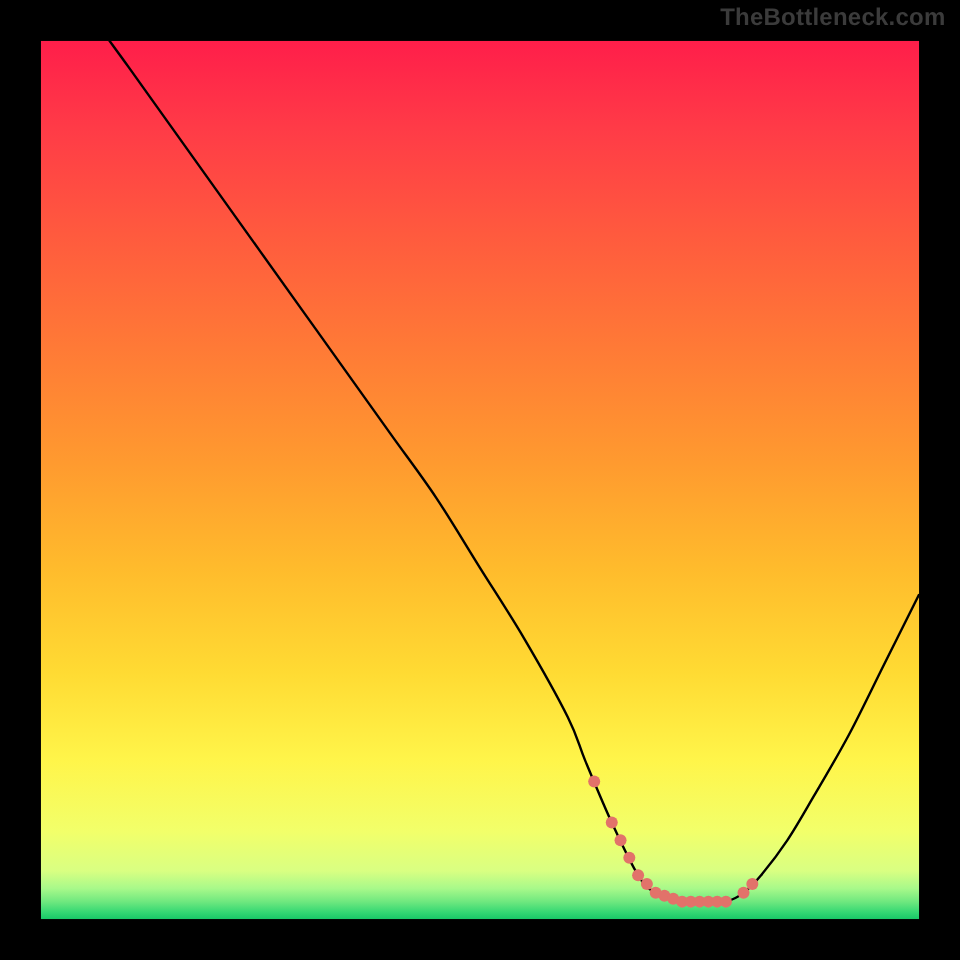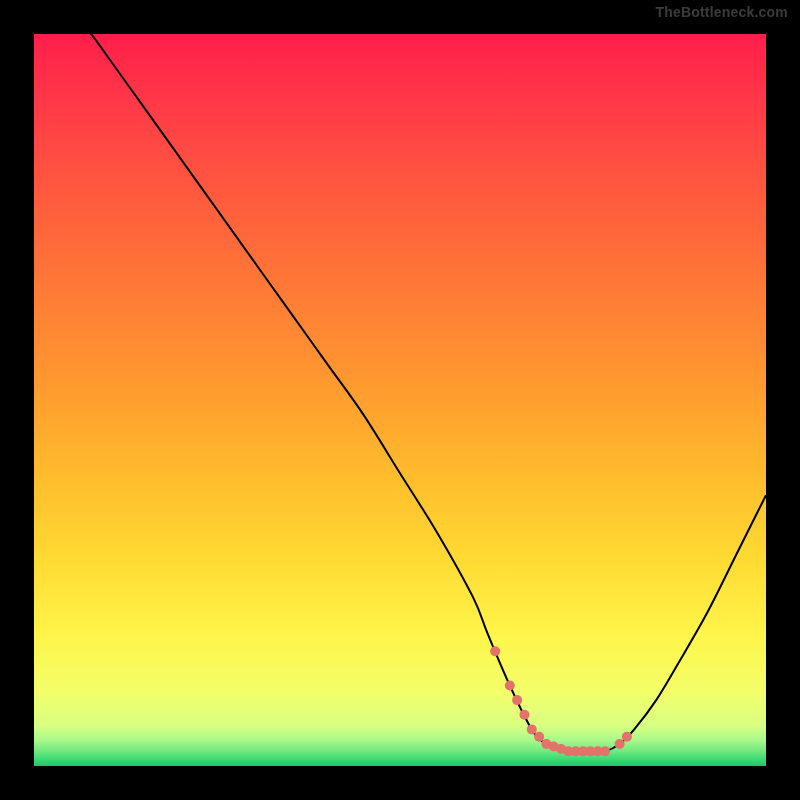--- a/index.html
+++ b/index.html
@@ -15,21 +15,21 @@
     position: relative;
     width: 800px;
     height: 800px;
     background: #000;
   }
   .attribution {
     position: absolute;
     top: 4px;
     right: 12px;
     color: #3b3b3b;
-    font-size: 14px;
+    font-size: 20px;
     font-weight: 600;
     letter-spacing: 0.2px;
   }
   .plot {
     position: absolute;
     left: 34px;
     top: 34px;
     width: 732px;
     height: 732px;
   }

